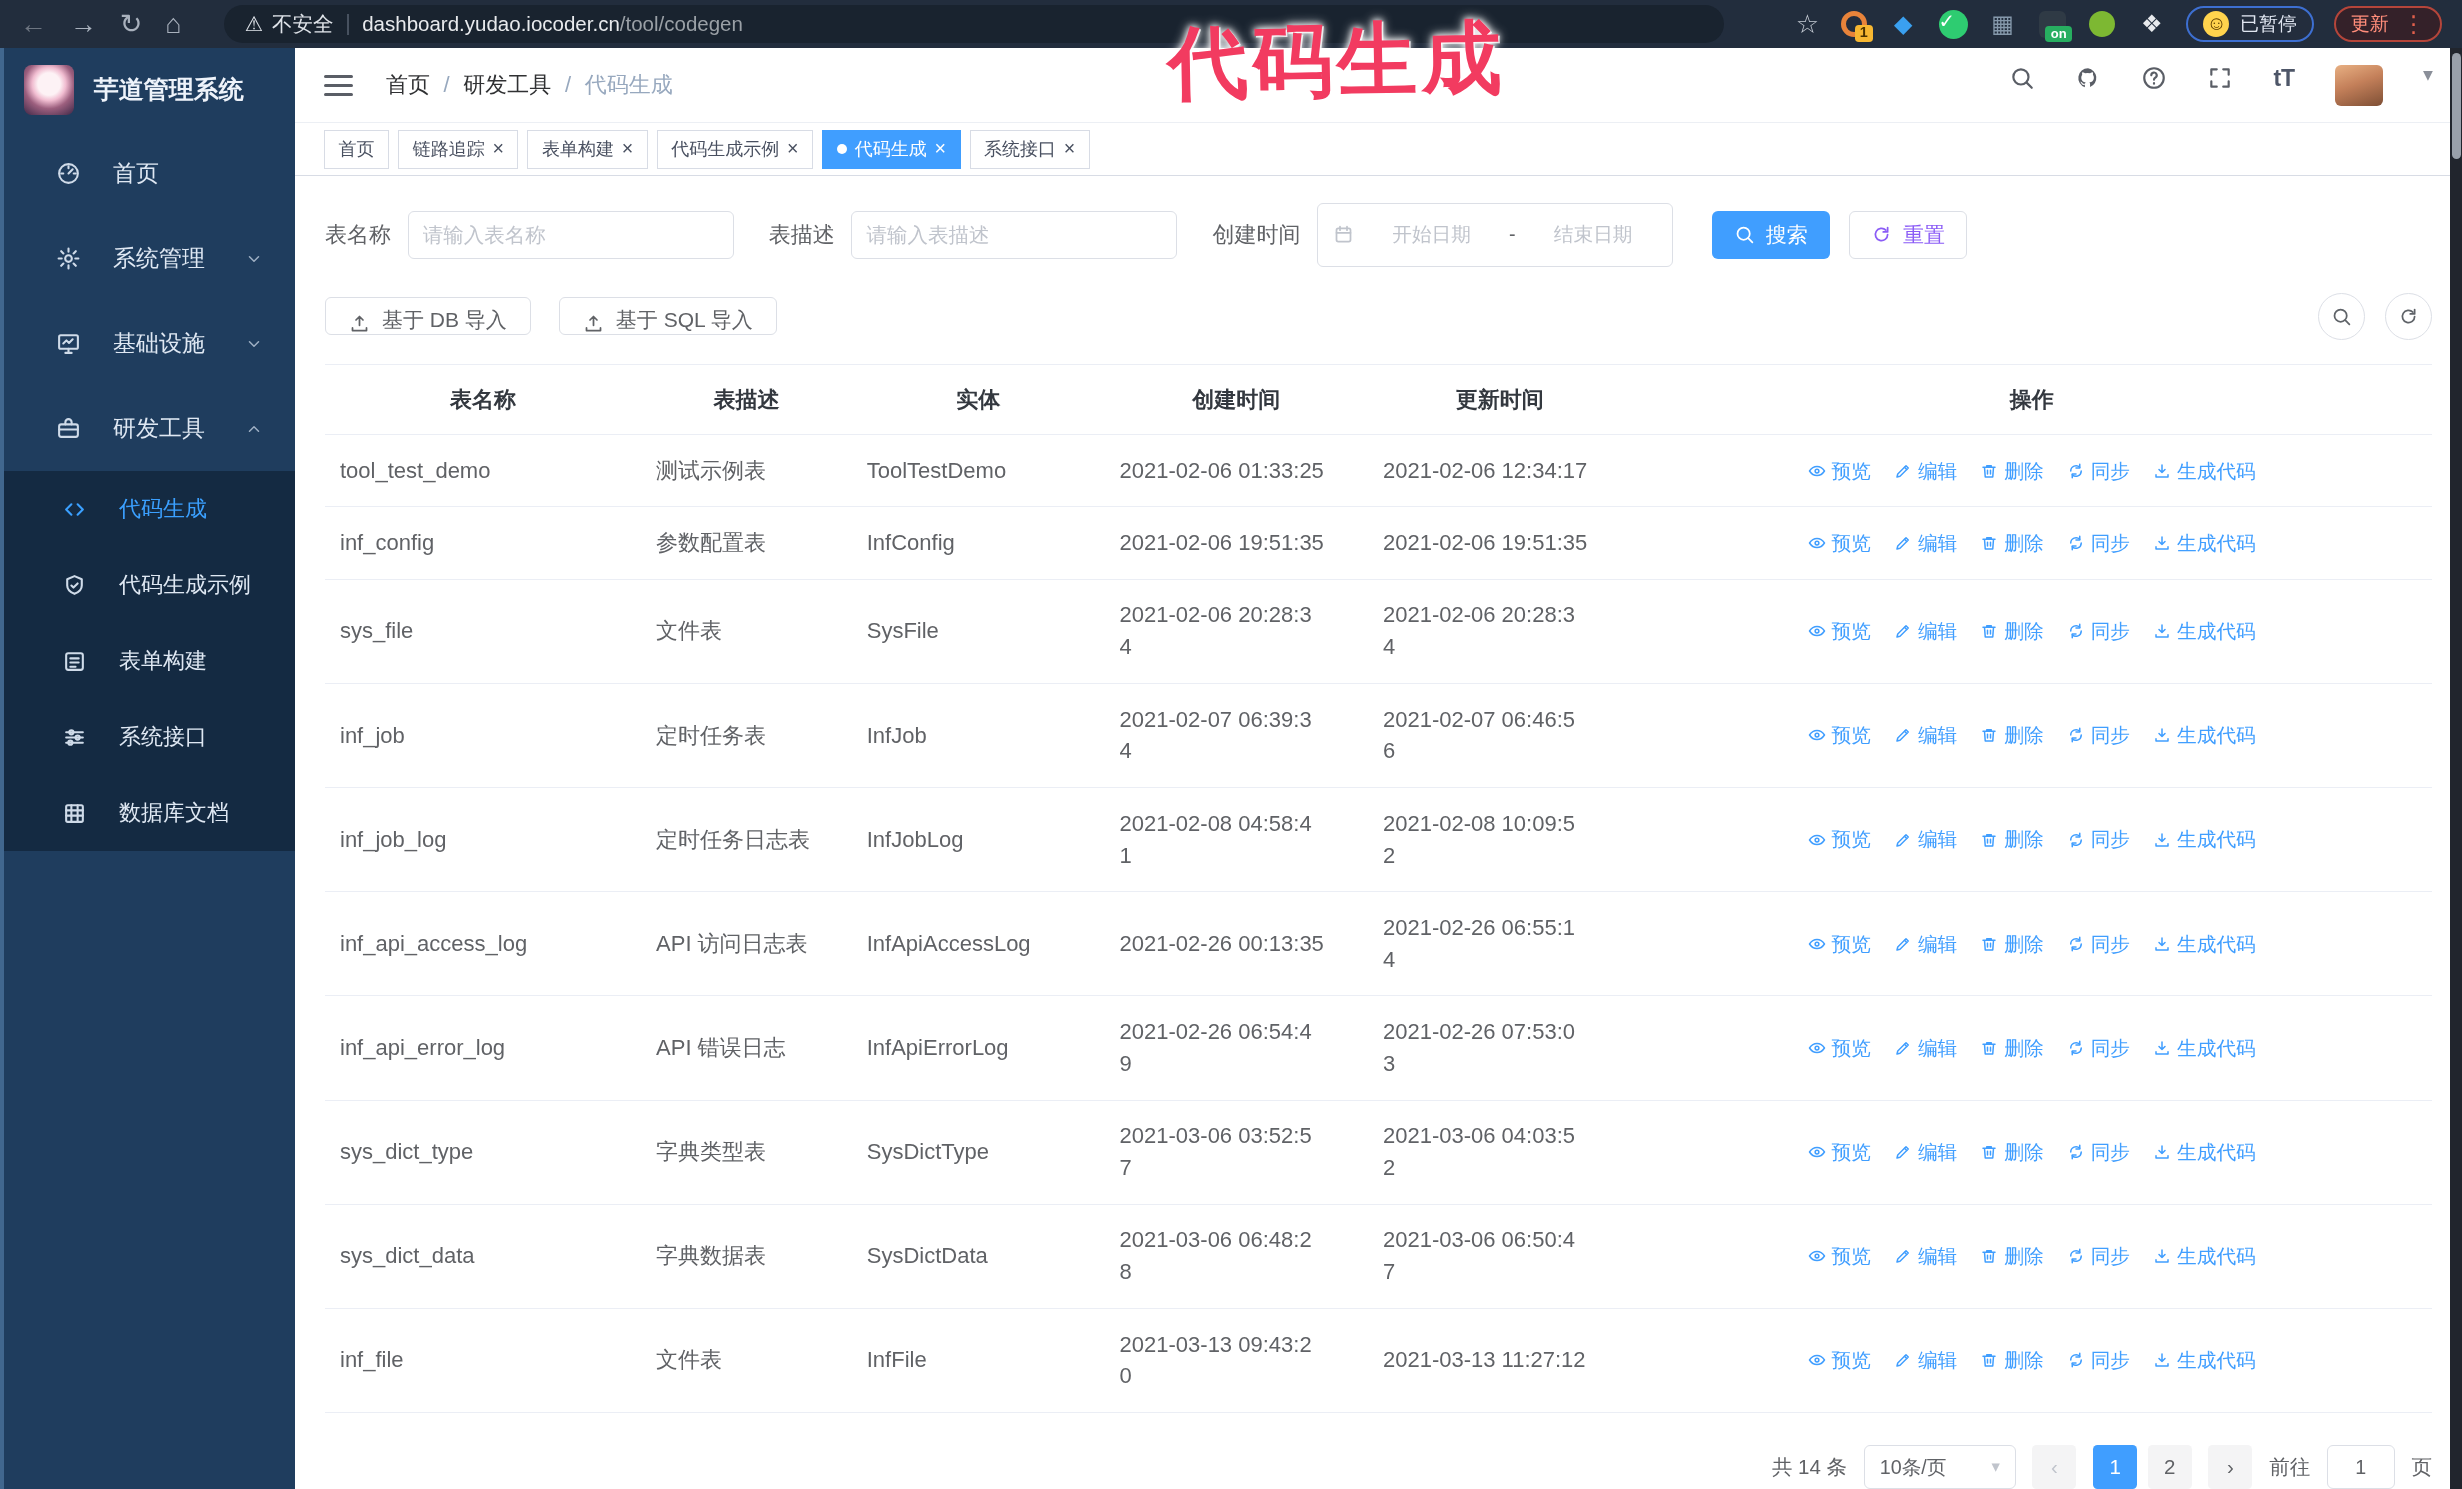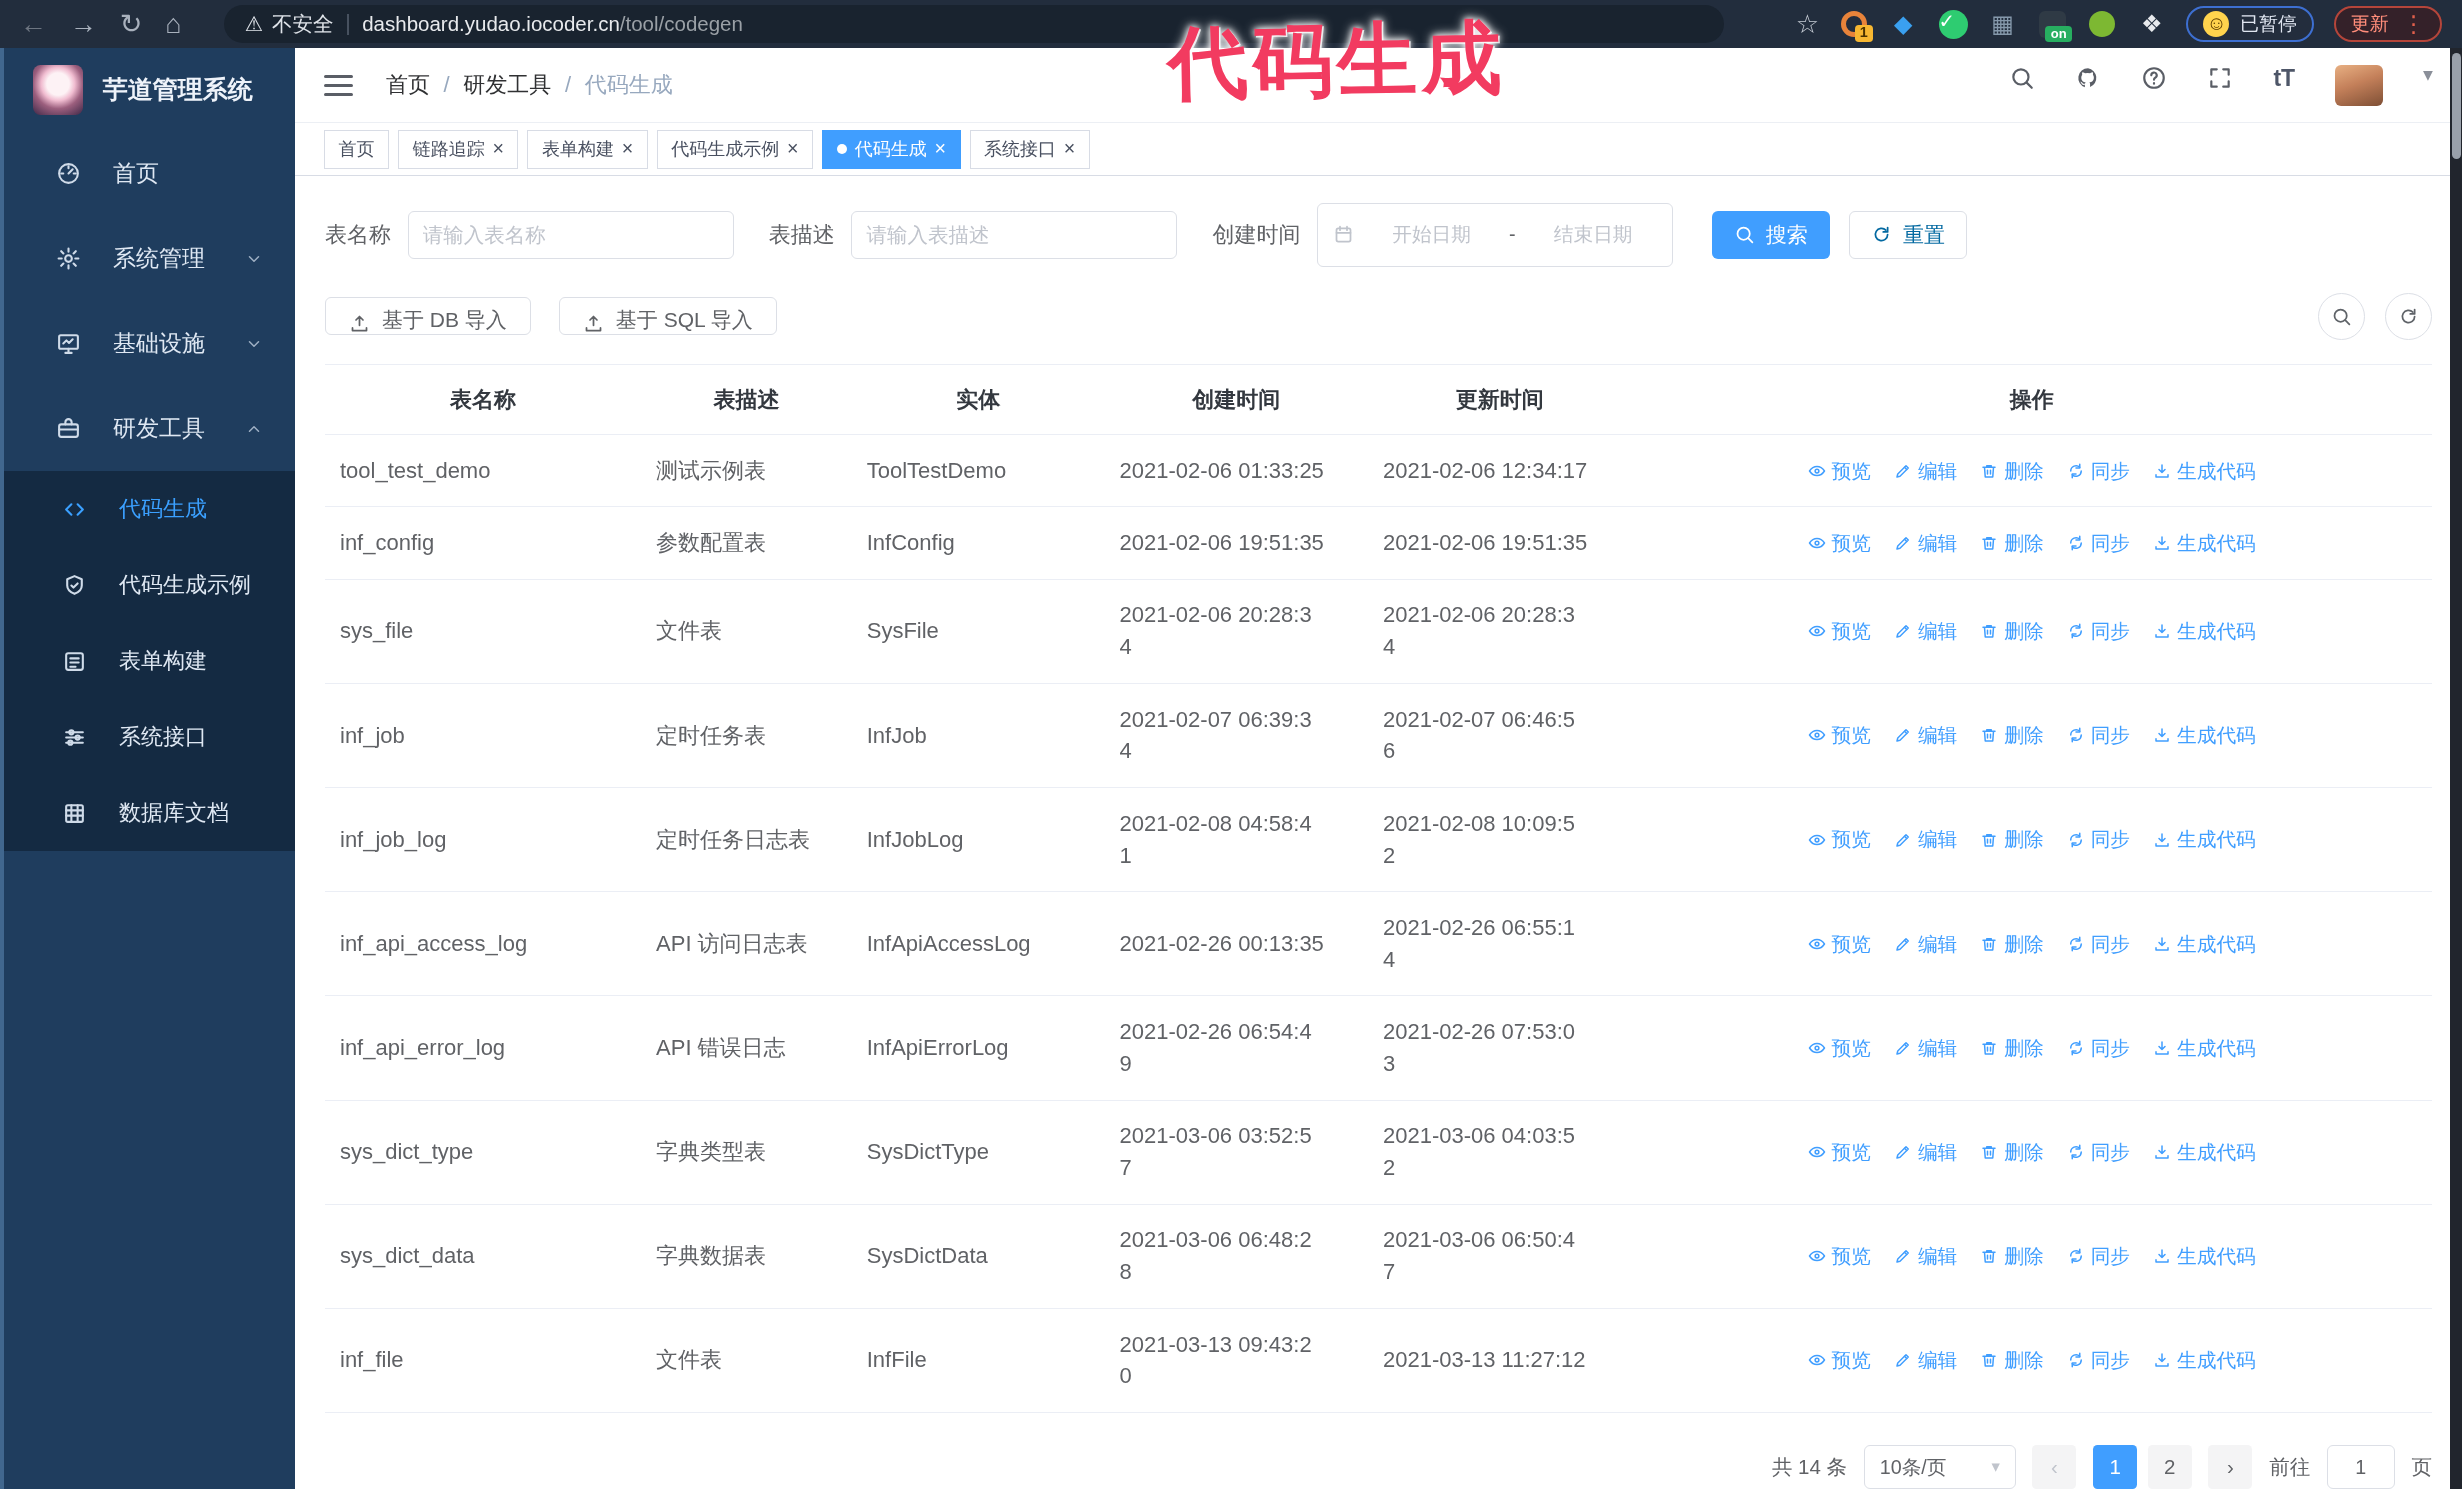--- a/index.html
+++ b/index.html
@@ -36,21 +36,21 @@
   .pill-update .dots{color:#e2604c;font-size:23px}
 
   
   .app{display:flex;height:1441px;position:relative}
   .left-edge{position:absolute;left:0;top:0;width:3.8px;height:100%;background:#41678e;z-index:4}
   .page-scrollbar{position:absolute;right:0;top:0;width:12px;height:100%;background:#21252d;z-index:6}
   .page-scrollbar .thumb{position:absolute;top:4.5px;left:1.5px;width:9px;height:106px;background:#99a0aa;border-radius:4.5px}
 
   
   .sidebar{width:295px;flex-shrink:0;background:#1f3d5e;color:#dfe8f3;overflow:hidden}
-  .logo-row{display:flex;align-items:center;gap:19.7px;height:83px;padding-left:33px}
+  .logo-row{display:flex;align-items:center;gap:19.7px;height:83px;padding-left:24px}
   .logo-img{width:50px;height:50px;border-radius:7.6px;background:radial-gradient(circle at 50% 38%,#fdf2f5 0 28%,#f0bcd0 42%,#9c5f7e 62%,#3d2746 100%)}
   .logo-title{font-size:25px;font-weight:bold;color:#eef3fa}
   .menu-item{height:85px;display:flex;align-items:center;padding:0 32px 0 53px;font-size:23px;gap:30px;cursor:pointer}
   .menu-item .mi-icon{font-size:25px;color:#cfdbe9;width:30px}
   .menu-item .mi-label{white-space:nowrap}
   .menu-item .chevron{margin-left:auto;font-size:18px;color:#9fb0c4}
   .submenu{background:#142a42}
   .submenu .menu-item{height:76px;padding-left:59px;font-size:22px}
   .menu-item.active{color:#3ba0ff}
   .menu-item.active .mi-icon{color:#3ba0ff}
@@ -83,21 +83,21 @@
   .f-label{margin-right:16.7px;white-space:nowrap}
   .f-input{width:326px;height:48px;border:0.8px solid #dcdfe6;border-radius:6px;padding:0 14px;font-size:20.5px;color:#606266;outline:none;font-family:inherit}
   .f-input::placeholder{color:#c0c4cc}
   .gap{width:35px}
   .date-box{width:356px;height:64px;border:0.8px solid #dcdfe6;border-radius:6px;display:flex;align-items:center;padding:0 15px;gap:13.6px;color:#c0c4cc;font-size:19.7px}
   .date-box .cal{color:#c0c4cc;font-size:21px}
   .date-box .ph{flex:1;text-align:center;white-space:nowrap}
   .date-box .dash{color:#606266}
   .btn{height:48px;border-radius:6px;display:inline-flex;align-items:center;gap:10.6px;font-size:21px;padding:0 21px;cursor:pointer;border:0.8px solid transparent;white-space:nowrap}
   .btn-primary{background:#409eff;color:#fff;margin-left:39px}
-  .btn-plain{background:#fff;color:#0369a1;border-color:#dcdfe6;margin-left:19.7px}
+  .btn-plain{background:#fff;color:#8b5cf6;border-color:#dcdfe6;margin-left:19.7px}
   .import-row{margin-top:26px;display:flex;align-items:center}
   .btn-outline{height:38px;border:0.8px solid #dcdfe6;border-radius:6px;background:#fff;color:#606266;font-size:21px;padding:0 23px;display:inline-flex;align-items:flex-end;gap:12px;margin-right:28px;cursor:pointer;white-space:nowrap}
   .row-right{margin-left:auto;display:flex;gap:19.7px}
   .circle-btn{width:47px;height:47px;border:0.8px solid #dcdfe6;border-radius:50%;display:flex;align-items:center;justify-content:center;color:#5f6368;font-size:21px;background:#fff;cursor:pointer}
 
   
   .table{margin-top:24px;border-top:0.8px solid #ebeef5}
   .thead,.tr{display:flex;border-bottom:0.8px solid #ebeef5;align-items:center}
   .th{padding:19.7px 15px;font-size:22px;font-weight:bold;color:#33383f;text-align:center}
   .td{padding:19.7px 15px;font-size:22px;color:#606266;line-height:1.45;white-space:pre-line;word-break:break-word}

